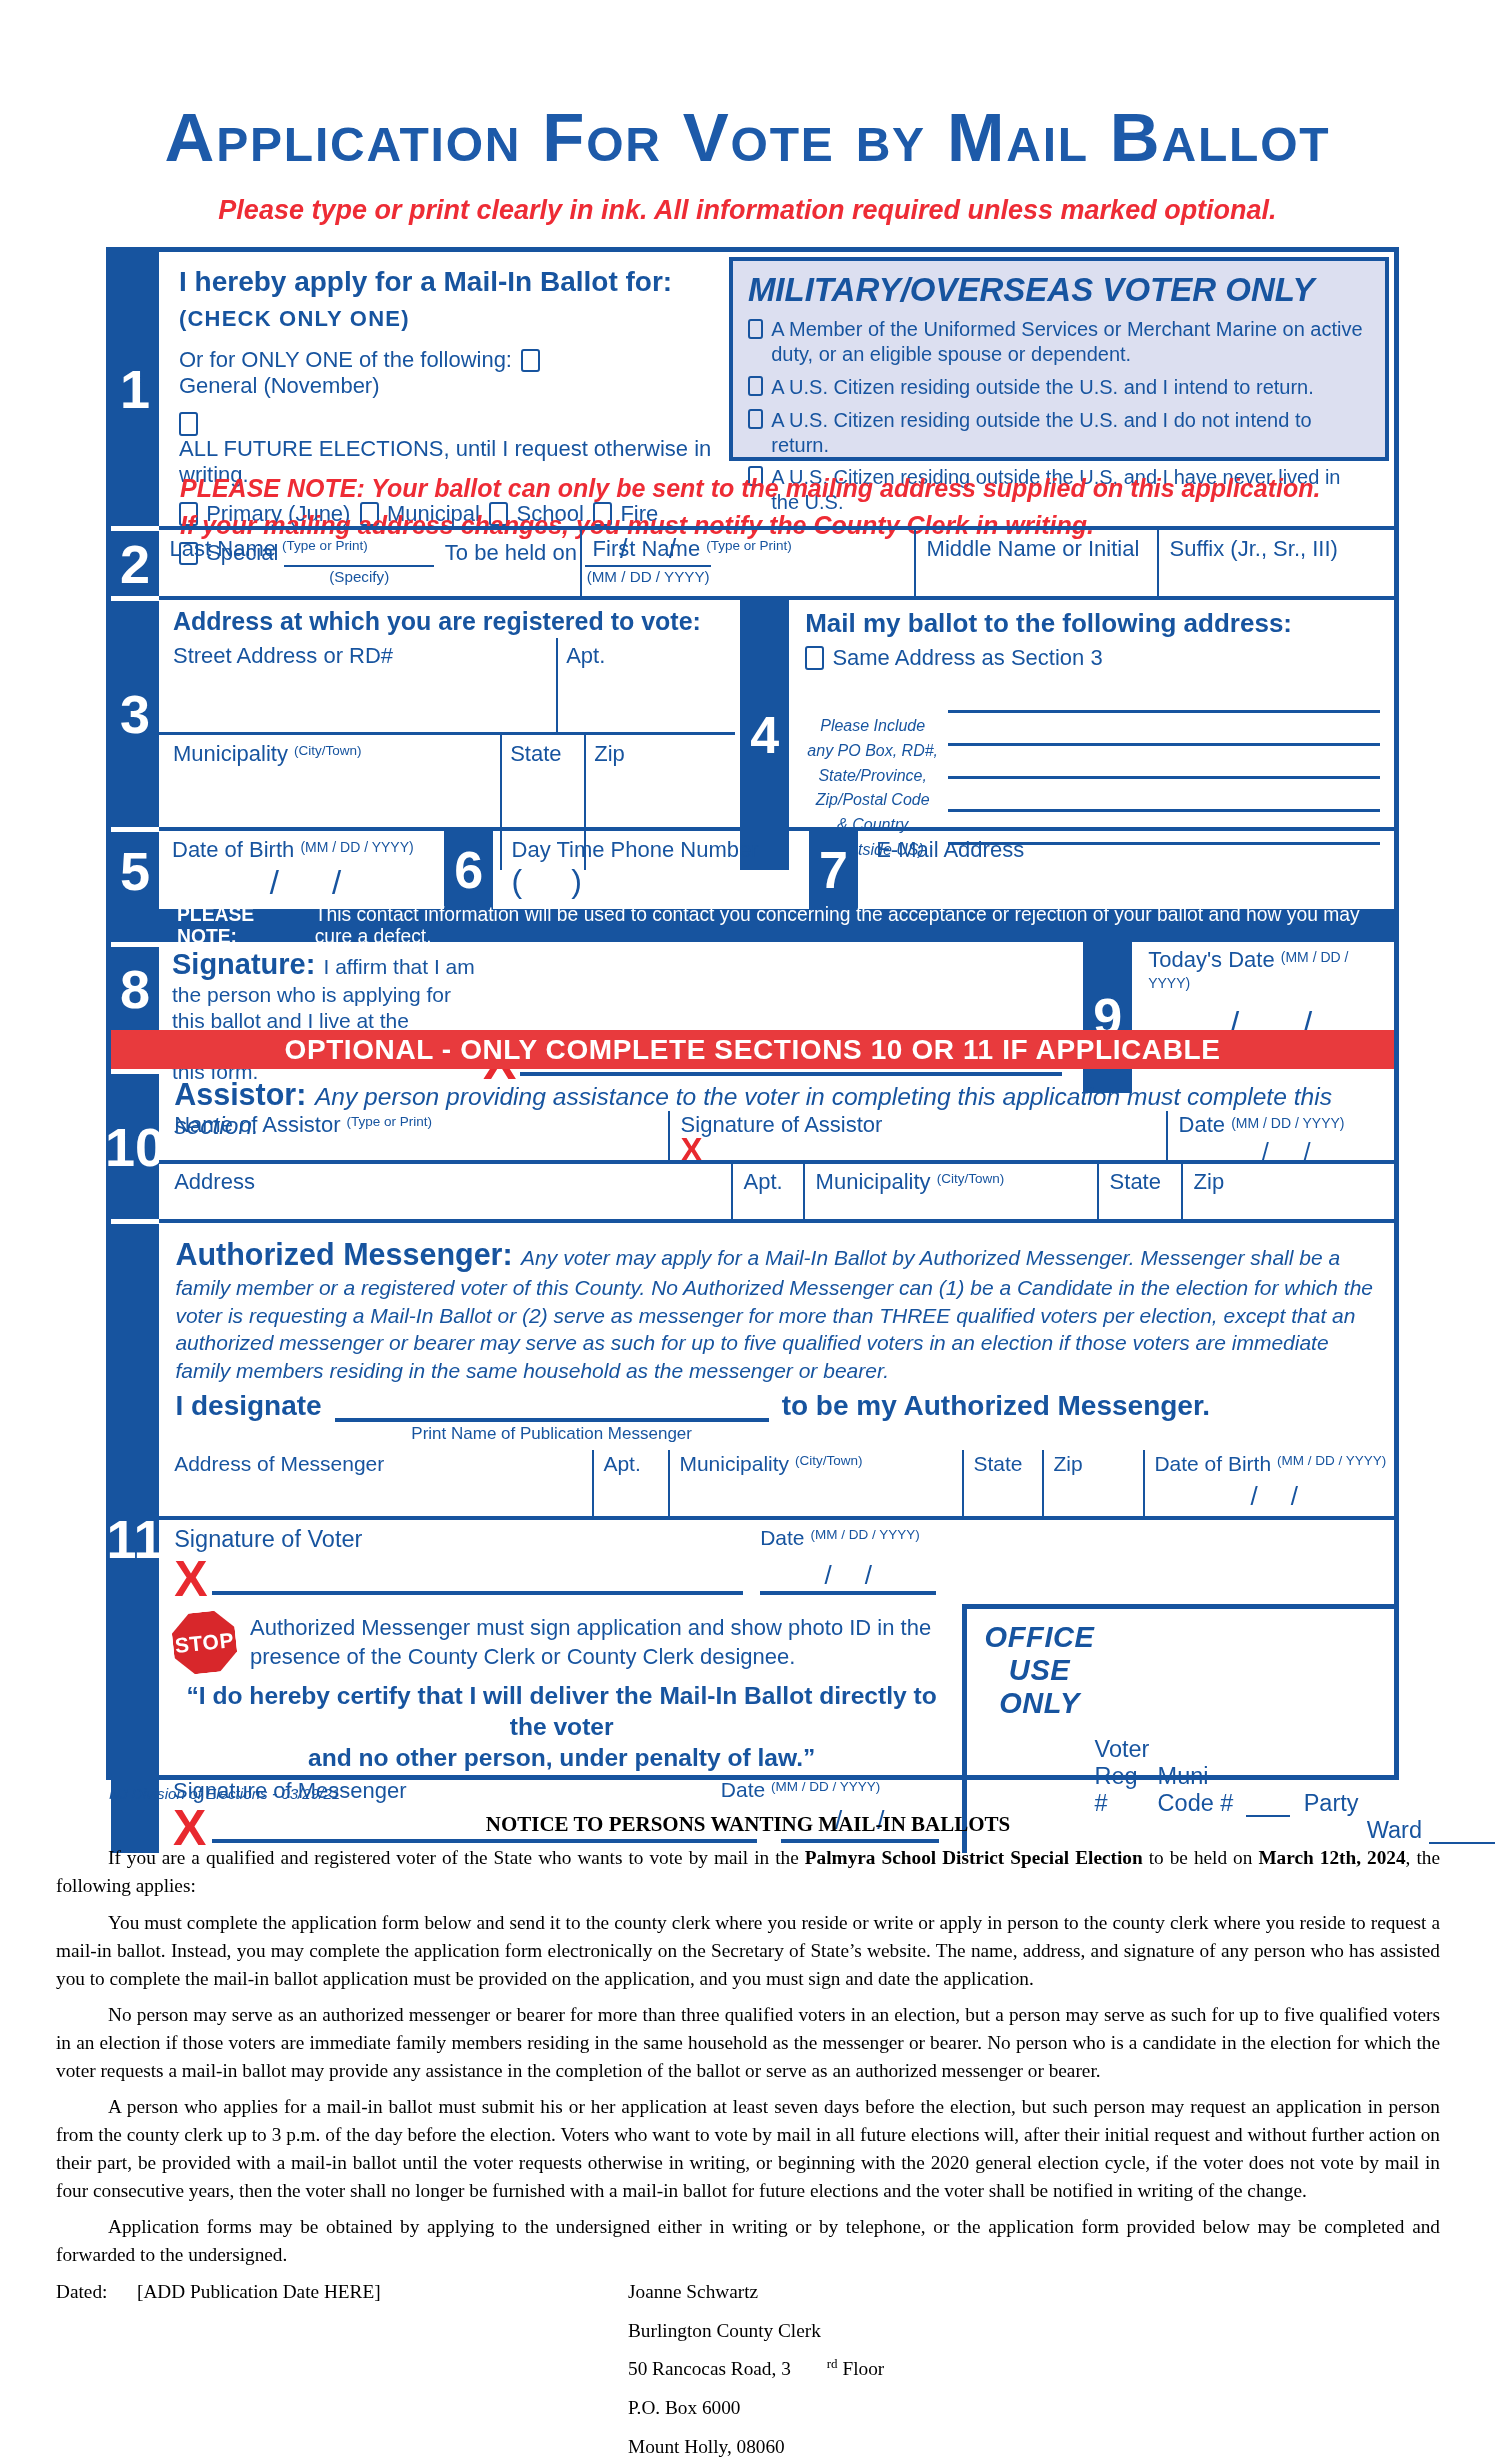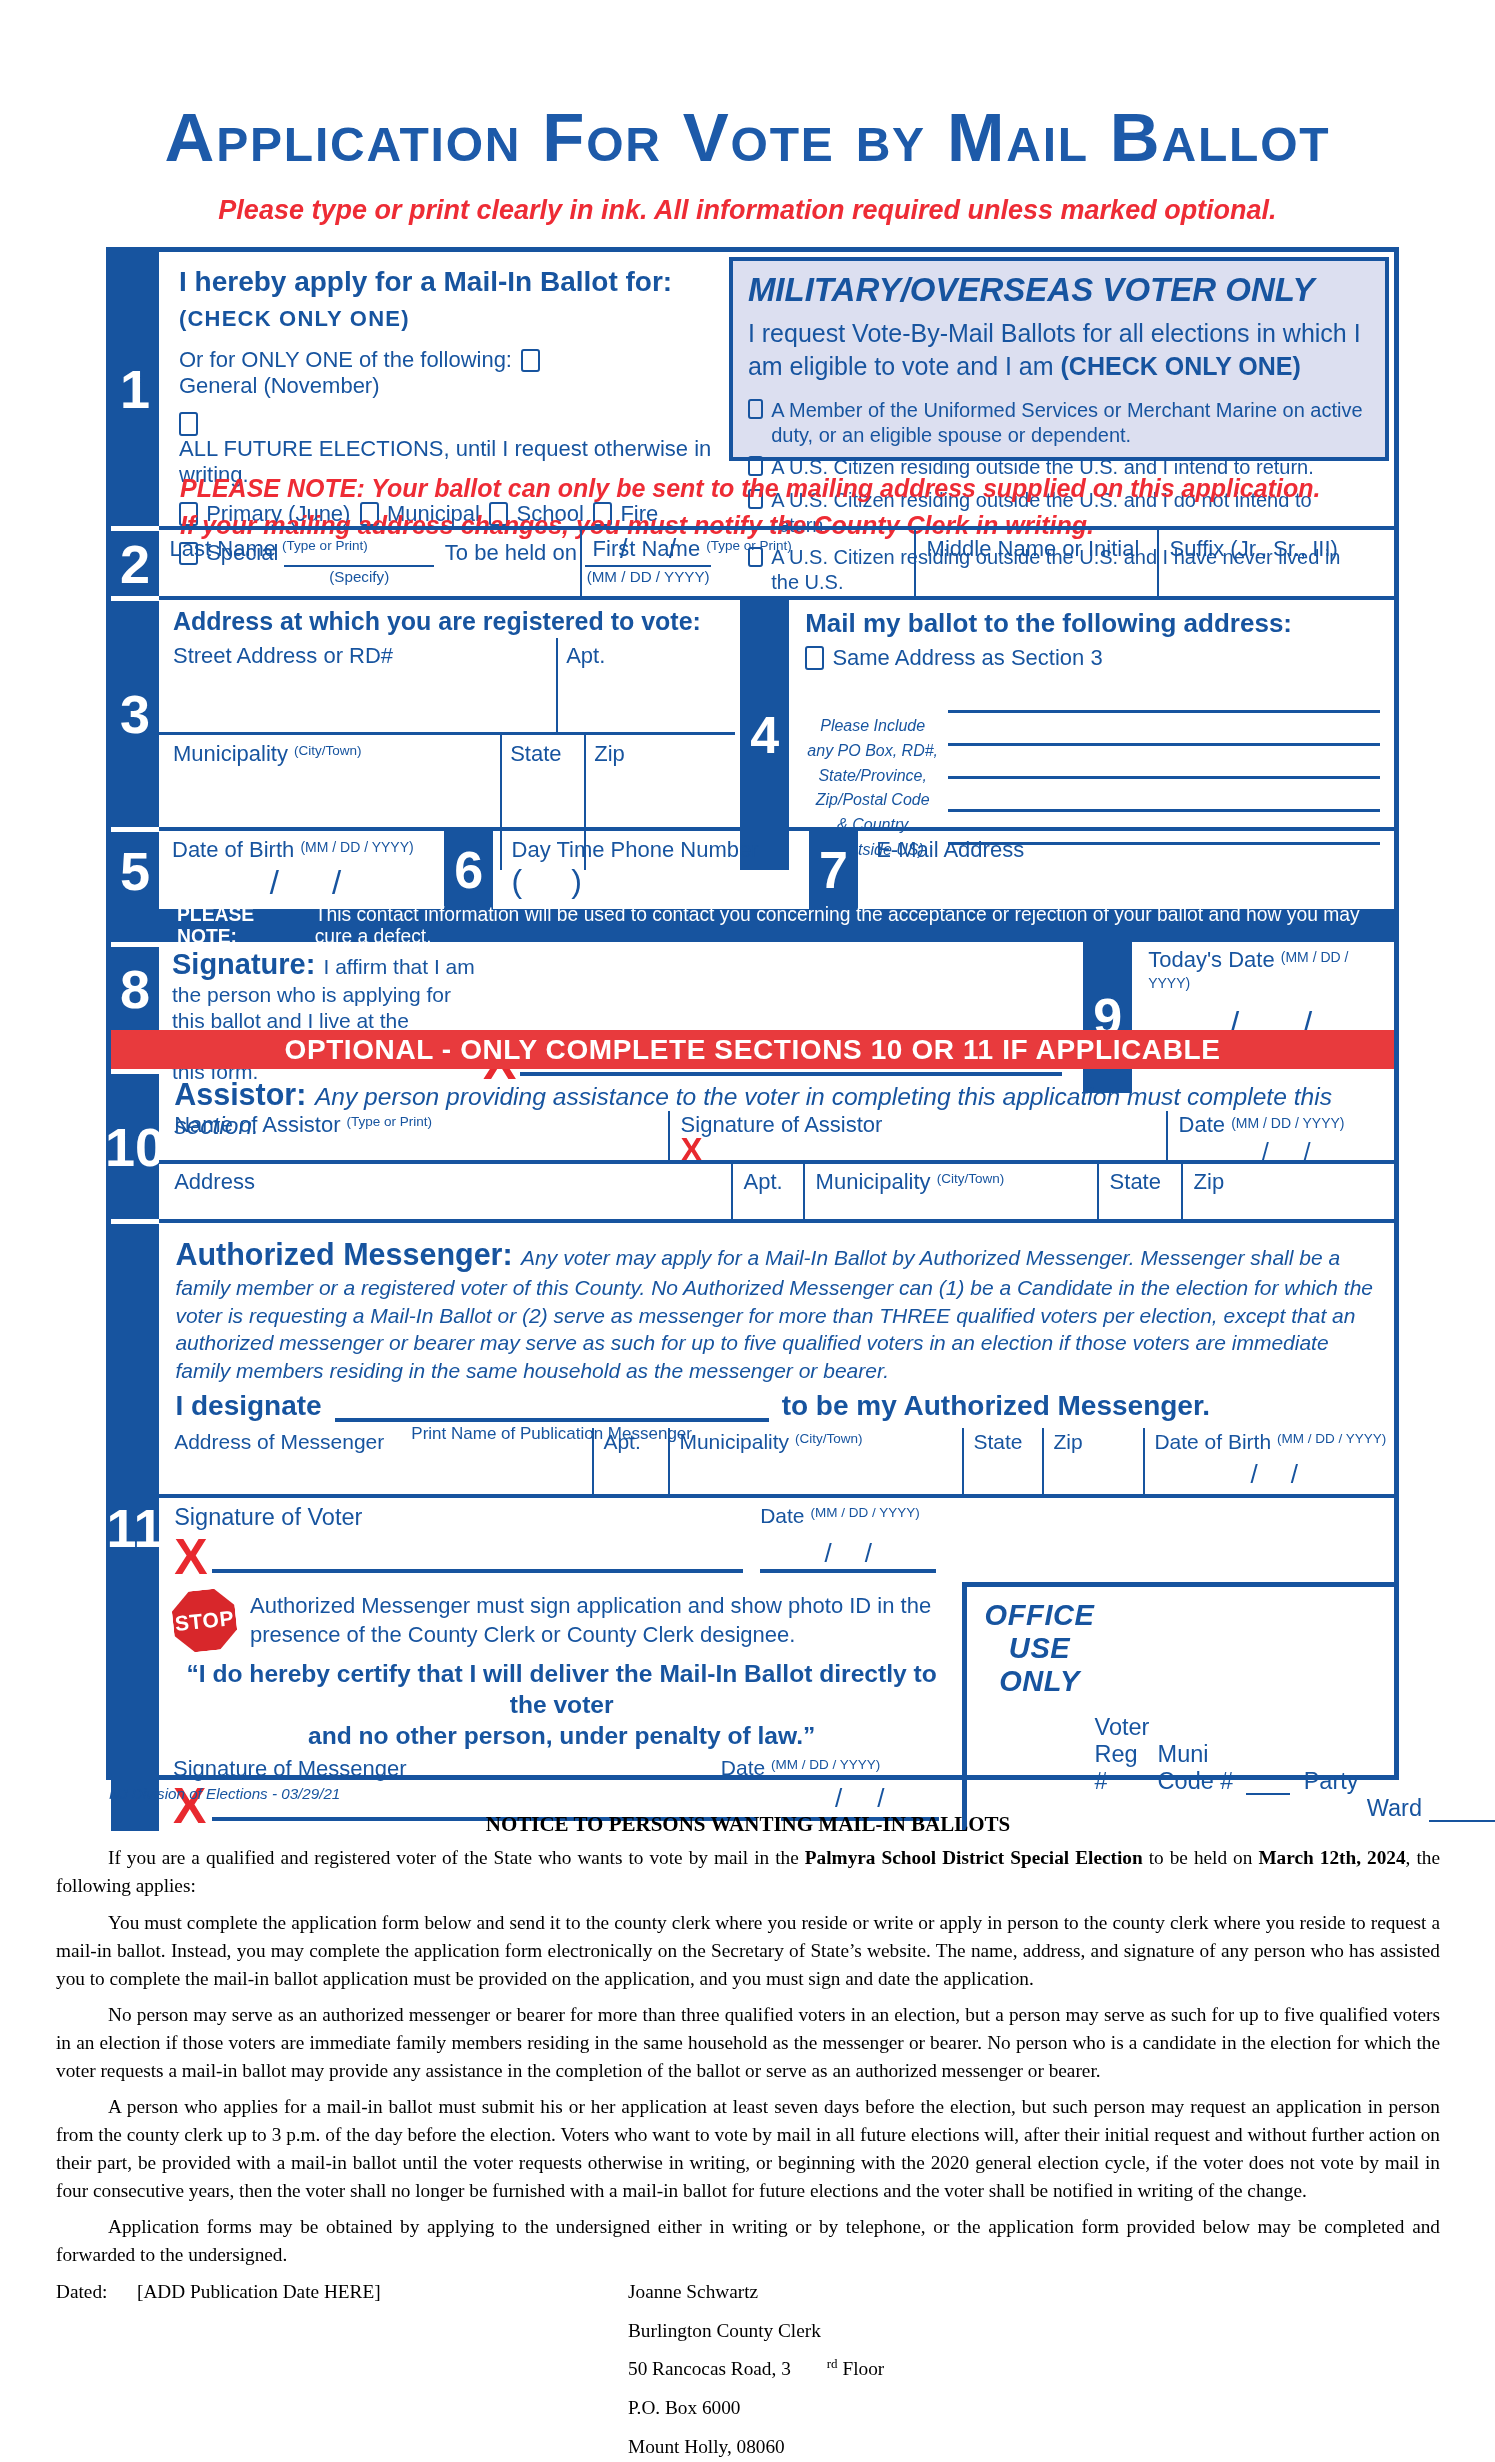--- a/index.html
+++ b/index.html
@@ -141,21 +141,21 @@
   .r2 .e{flex:1;}
 
   
   .sec11{flex:1;}
   .para{padding:10.6px 16.4px 0 16.4px;color:var(--blue);font-size:21px;font-style:italic;line-height:1.32;height:147px;}
   .para .big{font-weight:700;font-size:30.5px;font-style:normal;}
   .designate{display:flex;align-items:flex-end;padding:0 16.4px;height:52px;color:var(--blue);}
   .designate .w{font-weight:700;font-size:28px;}
   .dblank{width:434px;border-bottom:4.1px solid var(--blue);height:30.5px;margin:0 13px;position:relative;}
   .dblank .cap{font-size:17px;top:32px;}
-  .mrow{display:flex;height:66px;margin-top:6px;}
+  .mrow{display:flex;height:66px;margin-top:28px;}
   .mrow > div{padding:2.3px 0 0 9.4px;font-size:21px;color:var(--blue);}
   .mrow > div + div{border-left:2.3px solid var(--blue);}
   .mrow .m1{width:433px;flex:none;padding-left:15.2px;}
   .mrow .m2{width:76px;flex:none;}
   .mrow .m3{width:294px;flex:none;}
   .mrow .m4{width:80px;flex:none;}
   .mrow .m5{width:101px;flex:none;}
   .mrow .m6{flex:1;display:flex;flex-direction:column;}
   .mrow .m6 .slashes{gap:33px;margin-top:4.7px;}
   .mrow .m6 .slash{font-size:26px;}
@@ -257,21 +257,20 @@
               <span>To be held on</span>
               <span class="blank held-blank">
                 <span class="slash">/</span>
                 <span class="slash">/</span>
                 <span class="cap">(MM / DD / YYYY)</span>
               </span>
             </div>
           </div>
           <div class="military">
             <div class="mil-title">MILITARY/OVERSEAS VOTER ONLY</div>
-            <div class="mil-intro"><span>I request Vote-By-Mail Ballots for all elections in which I am eligible to vote and I am </span><span class="b">(CHECK ONLY ONE)</span></div>
             <div class="mil-opt">
               <span class="cb"></span>
               <span>A Member of the Uniformed Services or Merchant Marine on active duty, or an eligible spouse or dependent.</span>
             </div>
             <div class="mil-opt">
               <span class="cb"></span>
               <span>A U.S. Citizen residing outside the U.S. and I intend to return.</span>
             </div>
             <div class="mil-opt">
               <span class="cb"></span>

